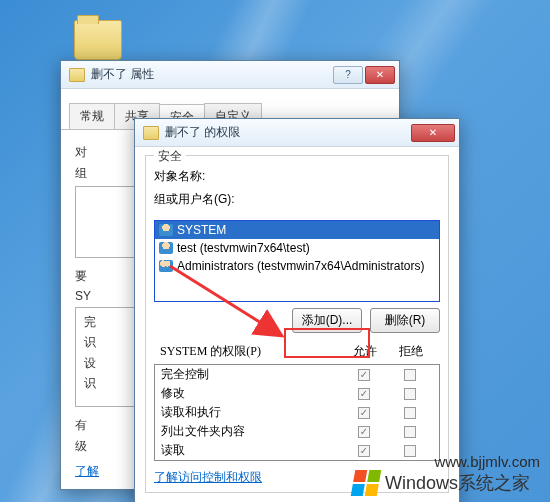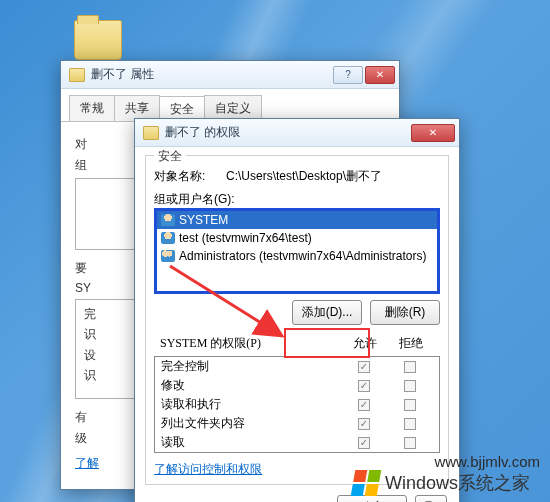--- a/index.html
+++ b/index.html
@@ -82,21 +82,21 @@
     font-size: 10px;
     color:#3a5a7a;
   }
   .winbtn.close {
     background: linear-gradient(#e67a7a,#c94545);
     border-color:#a33535;
     color:#fff;
   }
   .tabs {
     display:flex;
-    padding: 6px 8px 0;
+    padding: 14px 8px 0;
     gap: 0;
     border-bottom: 1px solid #bfbfbf;
     background:#fff;
   }
   .tab {
     padding: 4px 10px;
     border: 1px solid #bfbfbf;
     border-bottom: none;
     background: #f3f3f3;
     margin-right: -1px;
@@ -132,23 +132,23 @@
   .group-title {
     position: absolute;
     top: -8px; left: 8px;
     background: #fff;
     padding: 0 4px;
     color:#333;
   }
   .row { display:flex; align-items:center; margin: 4px 0; }
   .row .lbl { width: 72px; }
   .userlist {
-    border: 3px solid #1d4ed8;
+    border: 1px solid #1d4ed8;
     background:#fff;
-    margin-top: 0;
+    margin-top: 12px;
   }
   .userlist .item {
     display:flex; align-items:center;
     padding: 2px 4px;
     gap: 4px;
   }
   .userlist .item.selected {
     background: #2a6fc9;
     color: #fff;
   }
@@ -296,21 +296,20 @@
     <div class="title-icon"></div>
     <div class="title-text">删不了 的权限</div>
     <div class="winbtn close" style="width:44px;">✕</div>
   </div>
 
   <div class="group">
     <div class="group-title">安全</div>
 
     <div class="row">
       <div class="lbl">对象名称:</div>
-      <div>C:\Users\test\Desktop\删不了</div>
     </div>
 
     <div style="margin-top:6px;">组或用户名(G):</div>
     <div class="userlist">
       <div class="item selected">
         <div class="usericon"></div>
         <span>SYSTEM</span>
       </div>
       <div class="item">
         <div class="usericon"></div>

